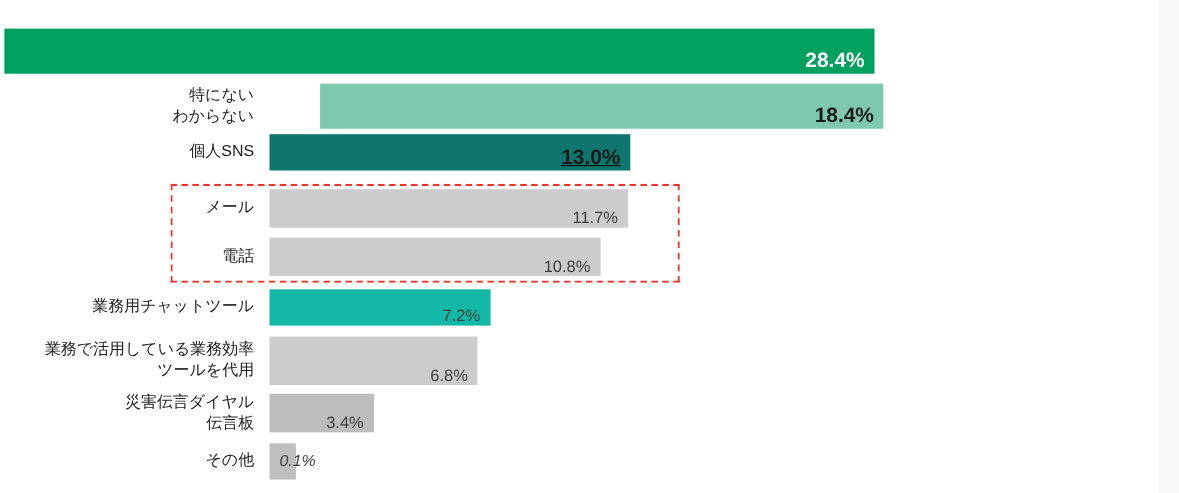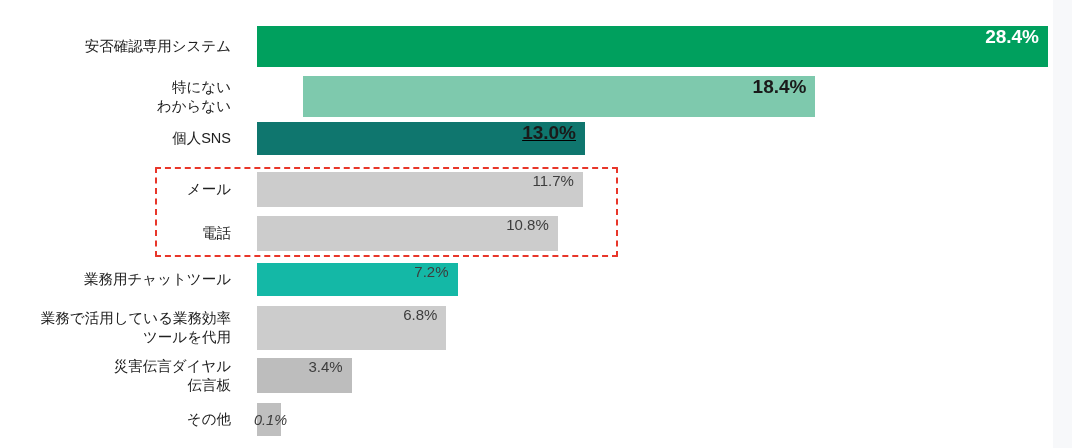--- a/index.html
+++ b/index.html
@@ -62,26 +62,26 @@
   .label-cell .l2 { display: block; }
 
   .bar-cell {
     position: relative;
     flex: 1 1 auto;
     height: 100%;
   }
 
   .bar {
     position: absolute;
-    left: 16px;
+    left: 4px;
     top: 0;
     height: 100%;
     box-sizing: border-box;
     display: flex;
-    align-items: flex-start;
+    align-items: flex-end;
     justify-content: flex-end;
     padding-left: 24px;
   }
 
   .bar-value {
     padding-right: 9px;
     white-space: nowrap;
   }
 
   
@@ -121,21 +121,20 @@
 </style>
 </head>
 <body>
 
 <div id="chart-root">
 
   <div id="right-gutter"></div>
 
   <div id="plot-area">
       <div class="bar-row" style="top: 26px; height: 41px;">
-        <div class="label-cell">安否確認専用システム</div>
         <div class="bar-cell">
           <div class="bar v-strong" style="background: rgb(0, 160, 94); width: 791px;">
             <span class="bar-value" style="color: rgb(255, 255, 255);">28.4%</span>
           </div>
         </div>
       </div>
       <div class="bar-row" style="top: 76px; height: 41px;">
         <div class="label-cell">特にない<span class="l2">わからない</span></div>
         <div class="bar-cell">
           <div class="bar v-strong" style="background: rgb(126, 201, 173); width: 512.479px; margin-left: 46px;">

